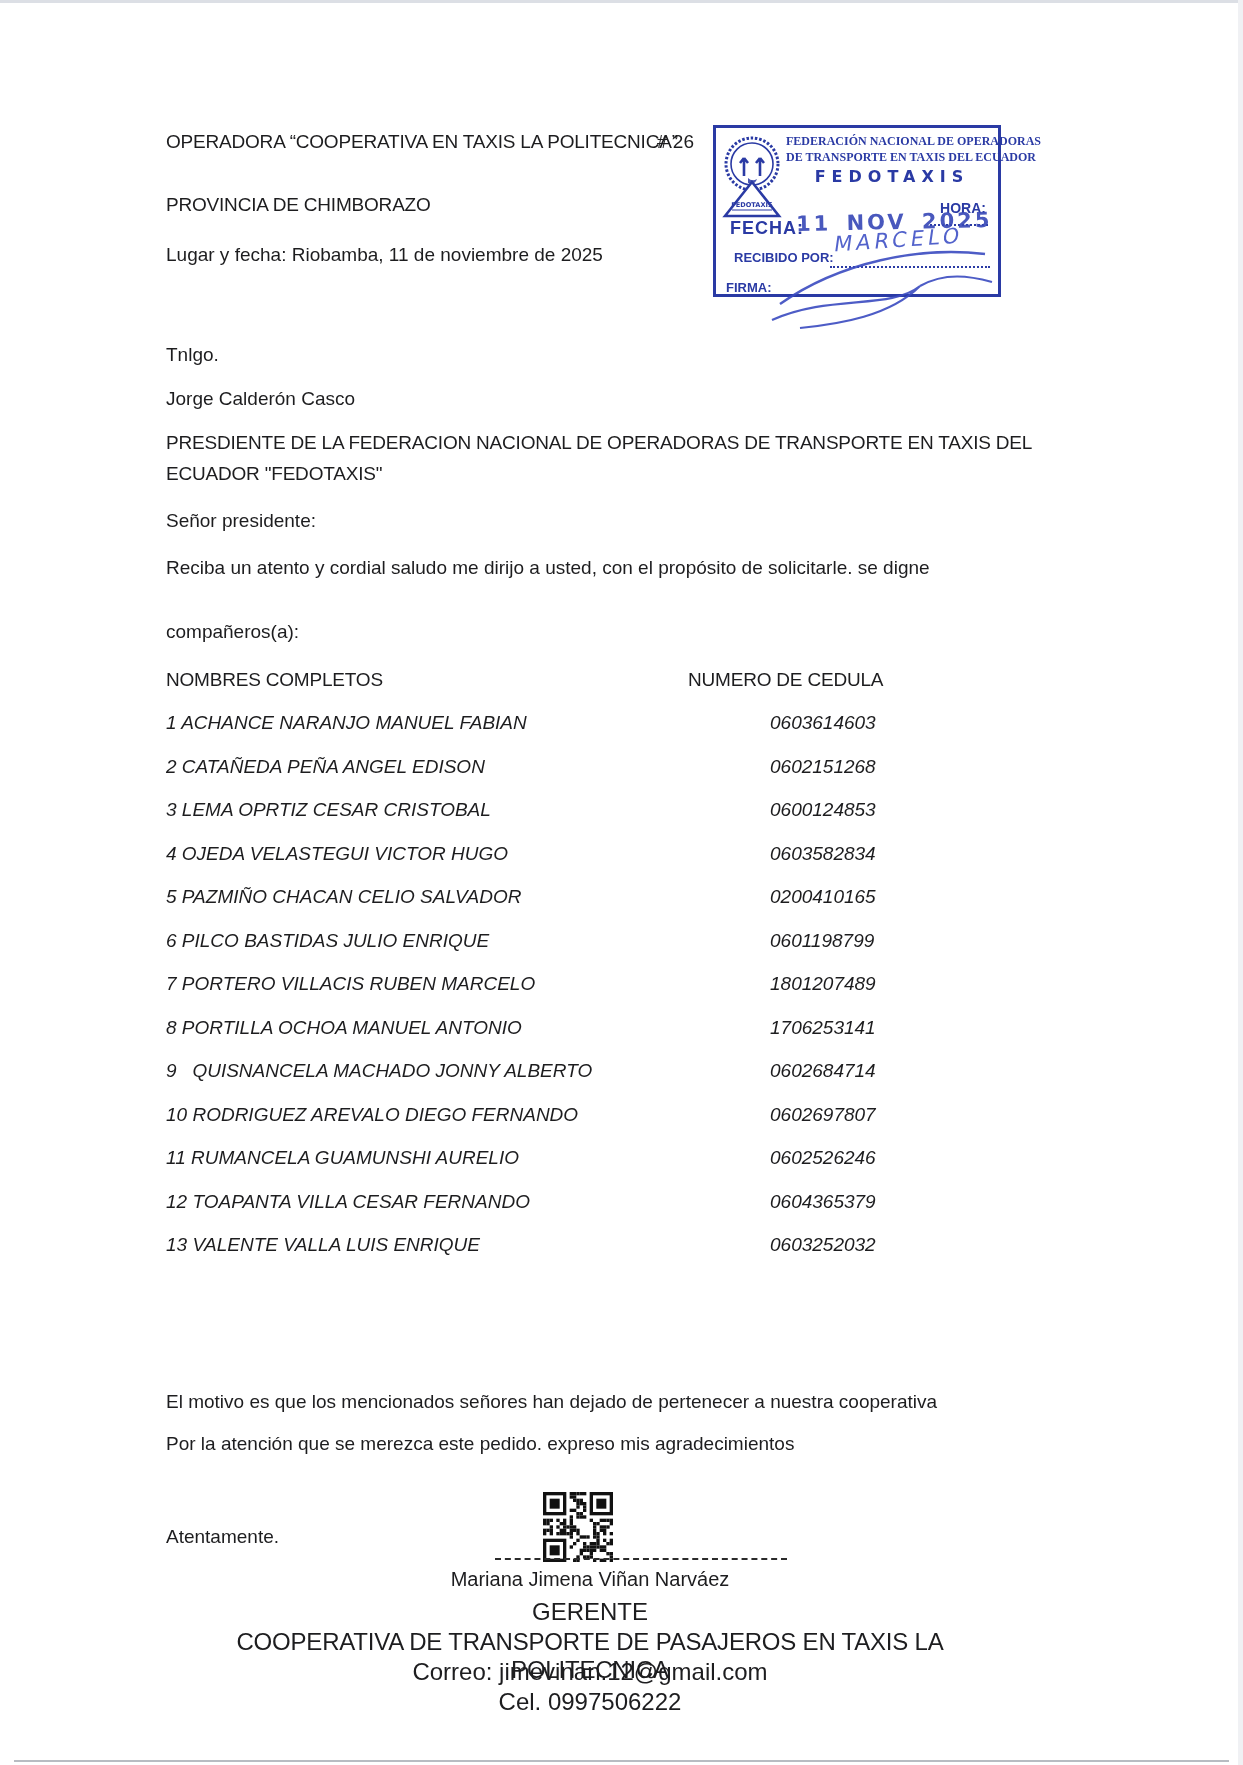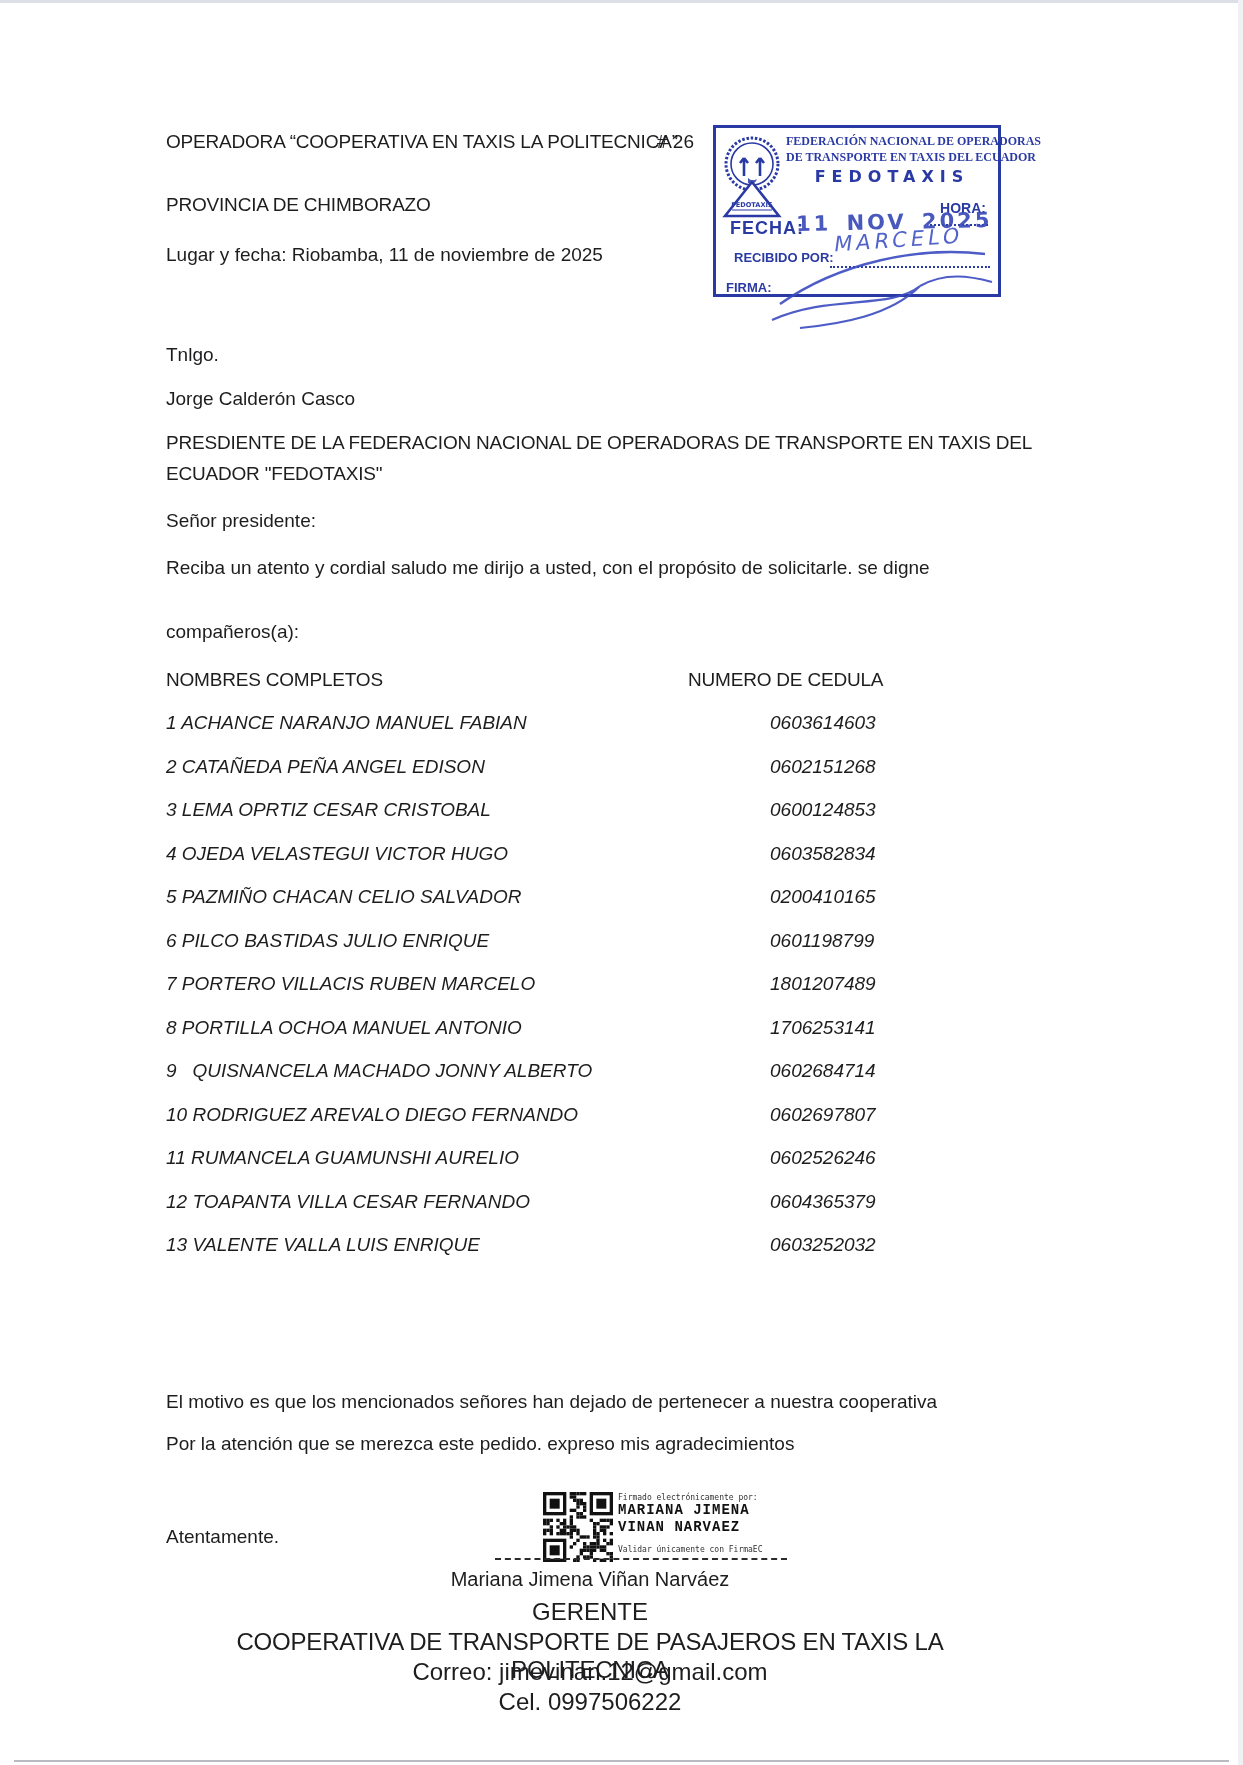--- a/index.html
+++ b/index.html
@@ -323,26 +323,20 @@
       <rect x="0" y="0" width="23.333333333333336" height="23.333333333333336" fill="#111"></rect>
       <rect x="3.3333333333333335" y="3.3333333333333335" width="16.666666666666668" height="16.666666666666668" fill="#fff"></rect>
       <rect x="6.666666666666667" y="6.666666666666667" width="10" height="10" fill="#111"></rect>
       <rect x="46.66666666666667" y="0" width="23.333333333333336" height="23.333333333333336" fill="#111"></rect>
       <rect x="50" y="3.3333333333333335" width="16.666666666666668" height="16.666666666666668" fill="#fff"></rect>
       <rect x="53.333333333333336" y="6.666666666666667" width="10" height="10" fill="#111"></rect>
       <rect x="0" y="46.66666666666667" width="23.333333333333336" height="23.333333333333336" fill="#111"></rect>
       <rect x="3.3333333333333335" y="50" width="16.666666666666668" height="16.666666666666668" fill="#fff"></rect>
       <rect x="6.666666666666667" y="53.333333333333336" width="10" height="10" fill="#111"></rect>
     </svg>
-  <div class="sigtext">
-    <div class="tiny">Firmado electrónicamente por:</div>
-    <div class="big">MARIANA JIMENA</div>
-    <div class="big">VINAN NARVAEZ</div>
-    <div class="tiny2">Validar únicamente con FirmaEC</div>
-  </div>
   <div class="dashline"></div>
 
   <div class="centerblock" style="top:1568px;font-size:20px;">Mariana Jimena Viñan Narváez</div>
   <div class="centerblock" style="top:1598px;">GERENTE</div>
   <div class="centerblock caps" style="top:1628px;">COOPERATIVA DE TRANSPORTE DE PASAJEROS EN TAXIS LA POLITECNICA</div>
   <div class="centerblock" style="top:1658px;">Correo: jimevinan.12@gmail.com</div>
   <div class="centerblock" style="top:1688px;">Cel. 0997506222</div>
 </div>
 
 </body></html>

